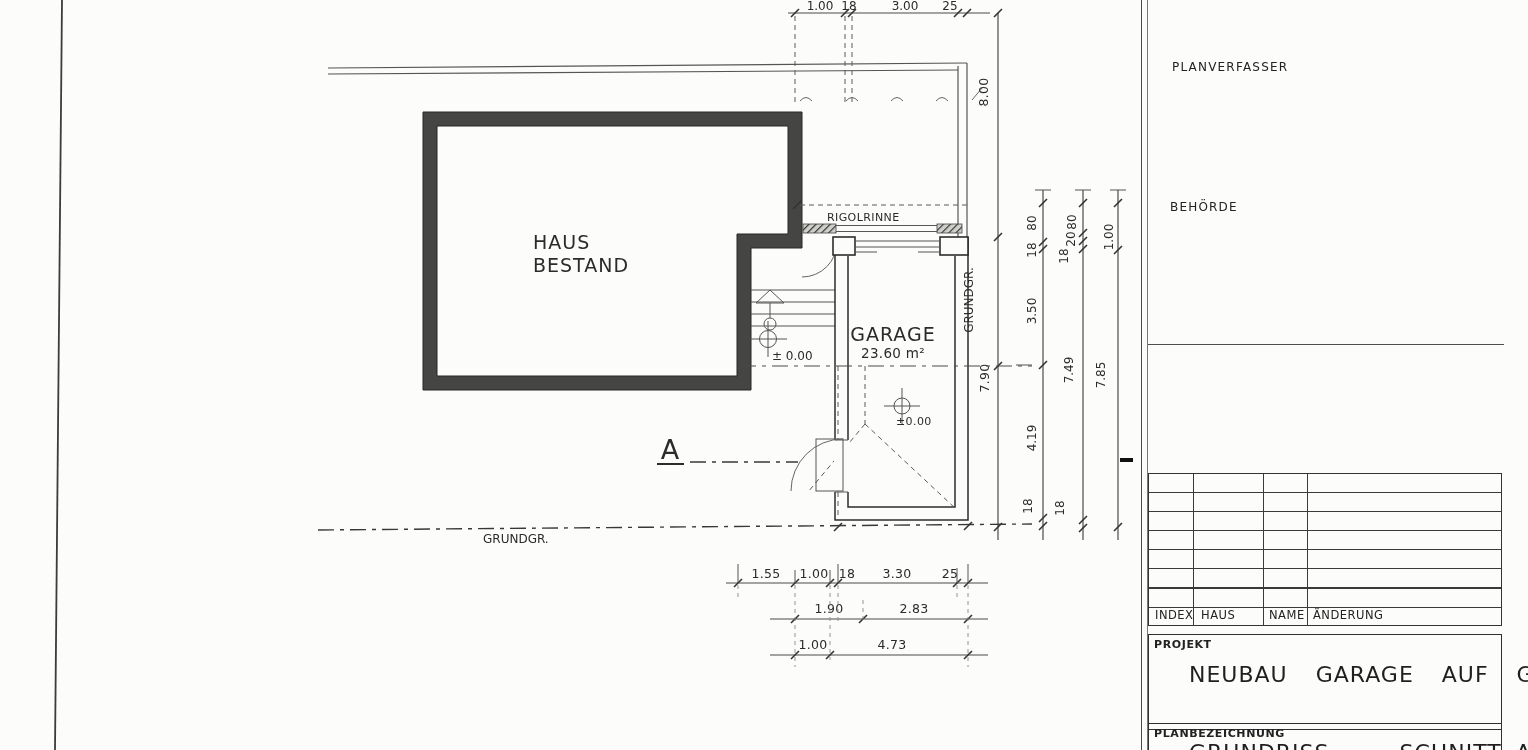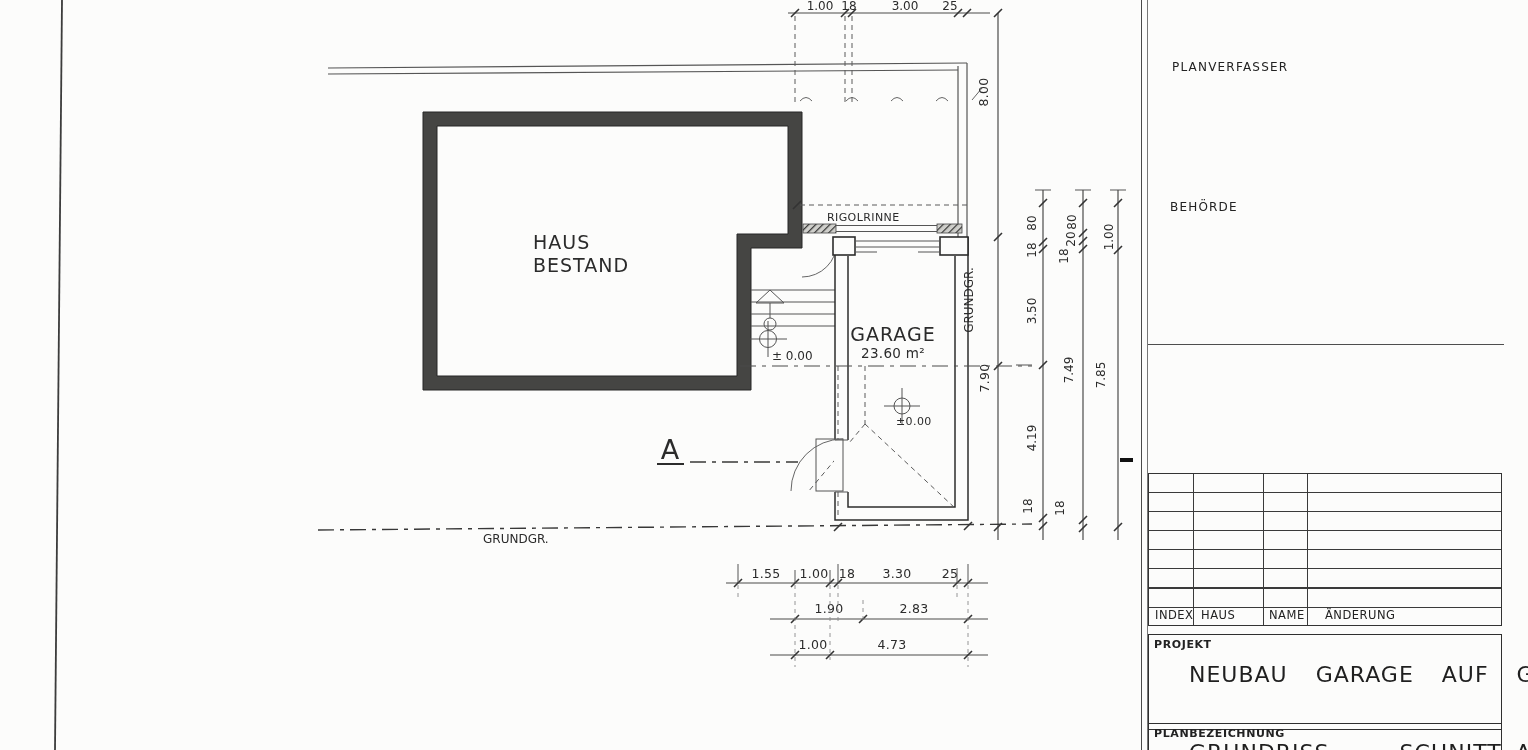--- a/index.html
+++ b/index.html
@@ -213,21 +213,21 @@
   <div class="tb-label-lg" style="left:30px; top:200px;">BEHÖRDE</div>
   <div class="tb-rule"></div>
 
   <div class="revtable">
     <div class="vline" style="left:44px;"></div>
     <div class="vline" style="left:114px;"></div>
     <div class="vline" style="left:158px;"></div>
     <span class="hdr" style="left:6px;">INDEX</span>
     <span class="hdr" style="left:52px;">HAUS</span>
     <span class="hdr" style="left:120px;text-align:right;">NAME</span>
-    <span class="hdr" style="left:176px;">ÄNDERUNG</span>
+    <span class="hdr" style="left:164px;">ÄNDERUNG</span>
   </div>
 
   <div class="box" style="top:634px; height:96px;">
     <span class="box-label">PROJEKT</span>
     <span class="box-title" style="top:27px;">NEUBAU  GARAGE  AUF  GP</span>
   </div>
 
   <div class="box" style="top:723px; height:70px;">
     <span class="box-label">PLANBEZEICHNUNG</span>
     <span class="box-title" style="top:16px;">GRUNDRISS     SCHNITT A-A</span>

